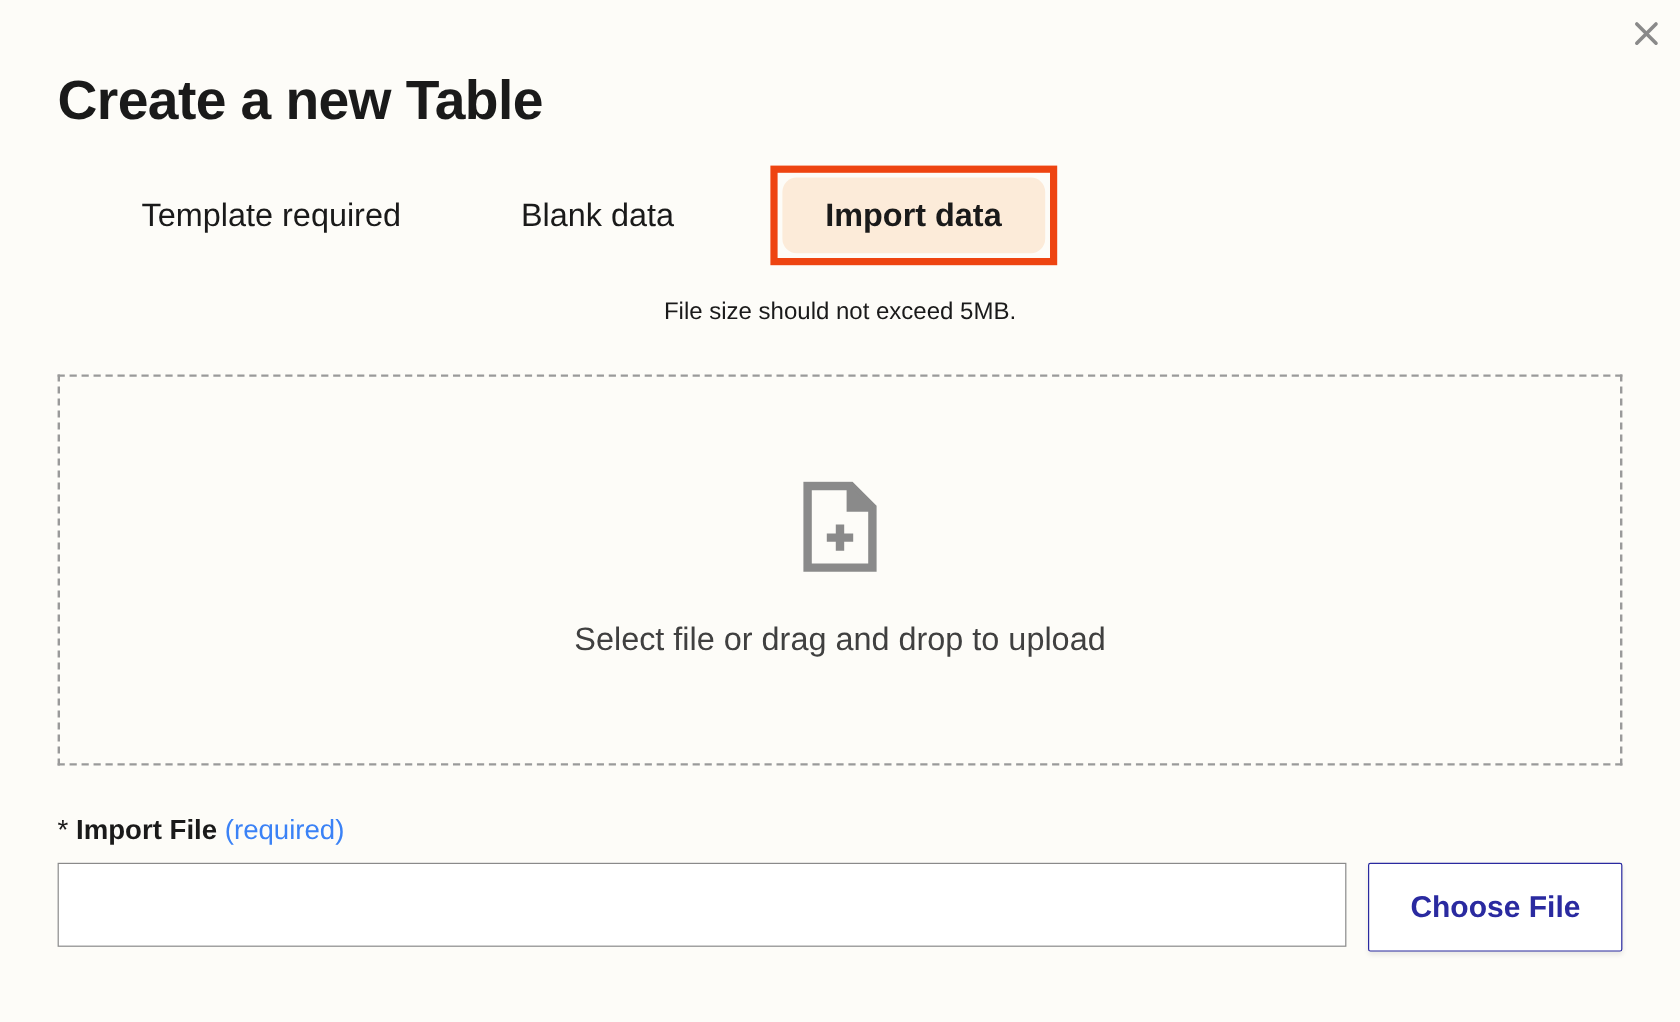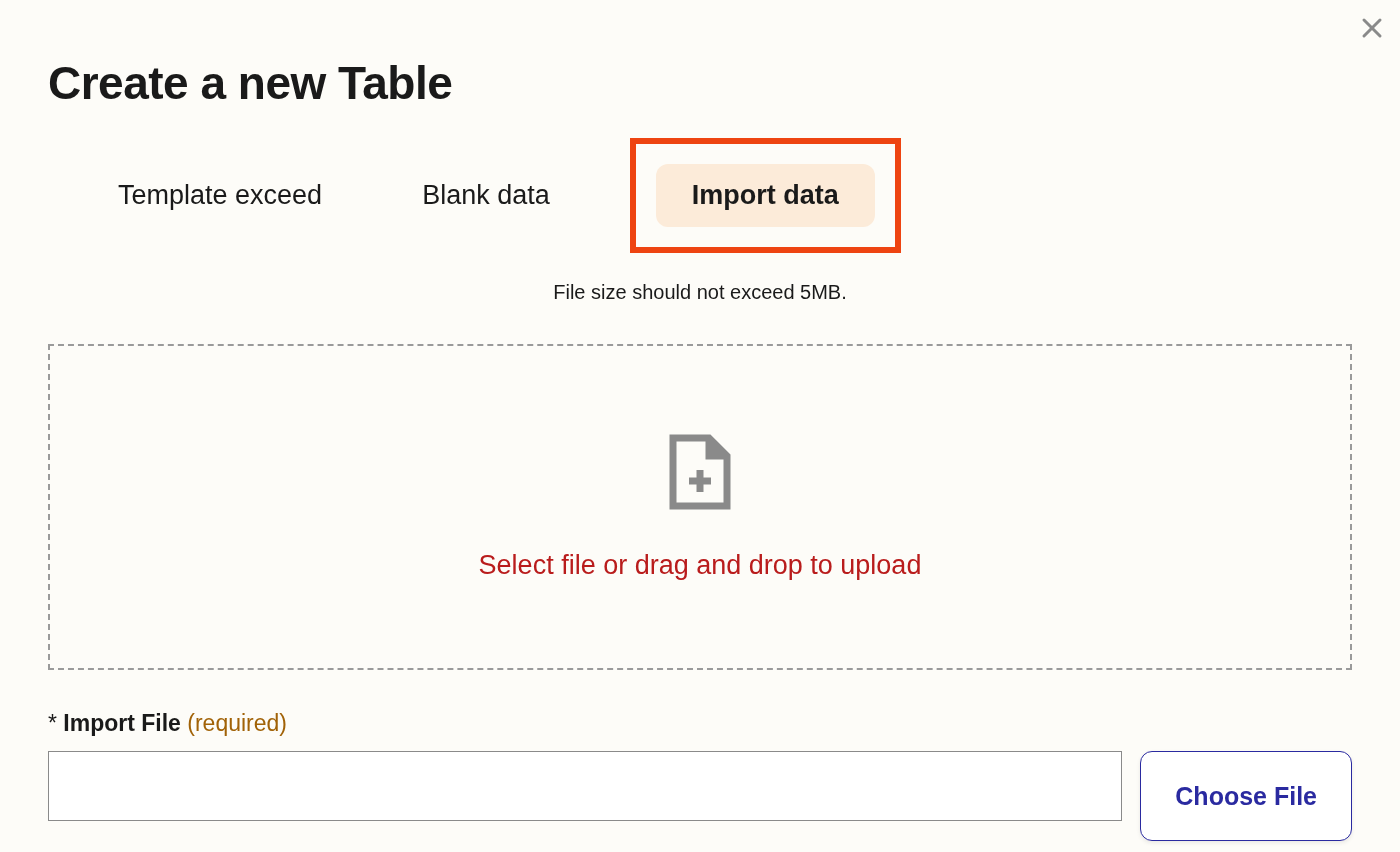--- a/index.html
+++ b/index.html
@@ -60,21 +60,21 @@
       border: none;
       font-family: inherit;
     }
     .tab.active {
       background: #fcebd9;
       font-weight: 700;
       padding: 16px 36px;
     }
     .tab-highlight {
       border: 6px solid #ee4411;
-      padding: 20px;
+      padding: 4px;
       display: inline-block;
     }
     .hint {
       text-align: center;
       font-size: 20px;
       color: #1a1a1a;
       margin-bottom: 40px;
     }
     .dropzone {
       border: 2px dashed #9a9a9a;
@@ -84,36 +84,36 @@
       align-items: center;
       justify-content: center;
       gap: 36px;
       margin-bottom: 40px;
     }
     .dropzone-icon {
       color: #8a8a8a;
     }
     .dropzone-text {
       font-size: 27px;
-      color: #b91c1c;
+      color: #404040;
     }
     .field-label {
       font-size: 23px;
       color: #1a1a1a;
       margin-bottom: 14px;
     }
     .field-label .asterisk {
       font-weight: 400;
     }
     .field-label .label-main {
       font-weight: 700;
     }
     .field-label .required {
       font-weight: 400;
-      color: #a16207;
+      color: #3b82f6;
     }
     .file-row {
       display: flex;
       gap: 18px;
       align-items: stretch;
     }
     .file-input {
       flex: 1;
       border: 1px solid #8a8a8a;
       background: #fff;
@@ -121,42 +121,42 @@
       font-size: 20px;
       padding: 0 16px;
     }
     .choose-file-btn {
       border: 1px solid #2a2aa0;
       background: #fff;
       color: #2a2aa0;
       font-size: 25px;
       font-weight: 600;
       padding: 16px 34px;
-      height: 90px;
+      height: 74px;
       cursor: pointer;
-      border-radius: 12px;
+      border-radius: 2px;
       box-shadow: 0 2px 4px rgba(0,0,0,0.08);
       font-family: inherit;
     }
   </style>
 </head>
 <body>
 
 <button class="close-btn">
   <svg viewBox="0 0 24 24" fill="none" stroke="currentColor" stroke-width="3" stroke-linecap="round">
     <line x1="4" y1="4" x2="20" y2="20"></line>
     <line x1="20" y1="4" x2="4" y2="20"></line>
   </svg>
 </button>
 
 <div class="container">
   <h1 class="title">Create a new Table</h1>
 
   <div class="tabs">
-    <button class="tab">Template exceed</button>
+    <button class="tab">Template required</button>
     <button class="tab">Blank data</button>
     <span class="tab-highlight">
       <button class="tab active">Import data</button>
     </span>
   </div>
 
   <div class="hint">File size should not exceed 5MB.</div>
 
   <div class="dropzone">
     <span class="dropzone-icon">

